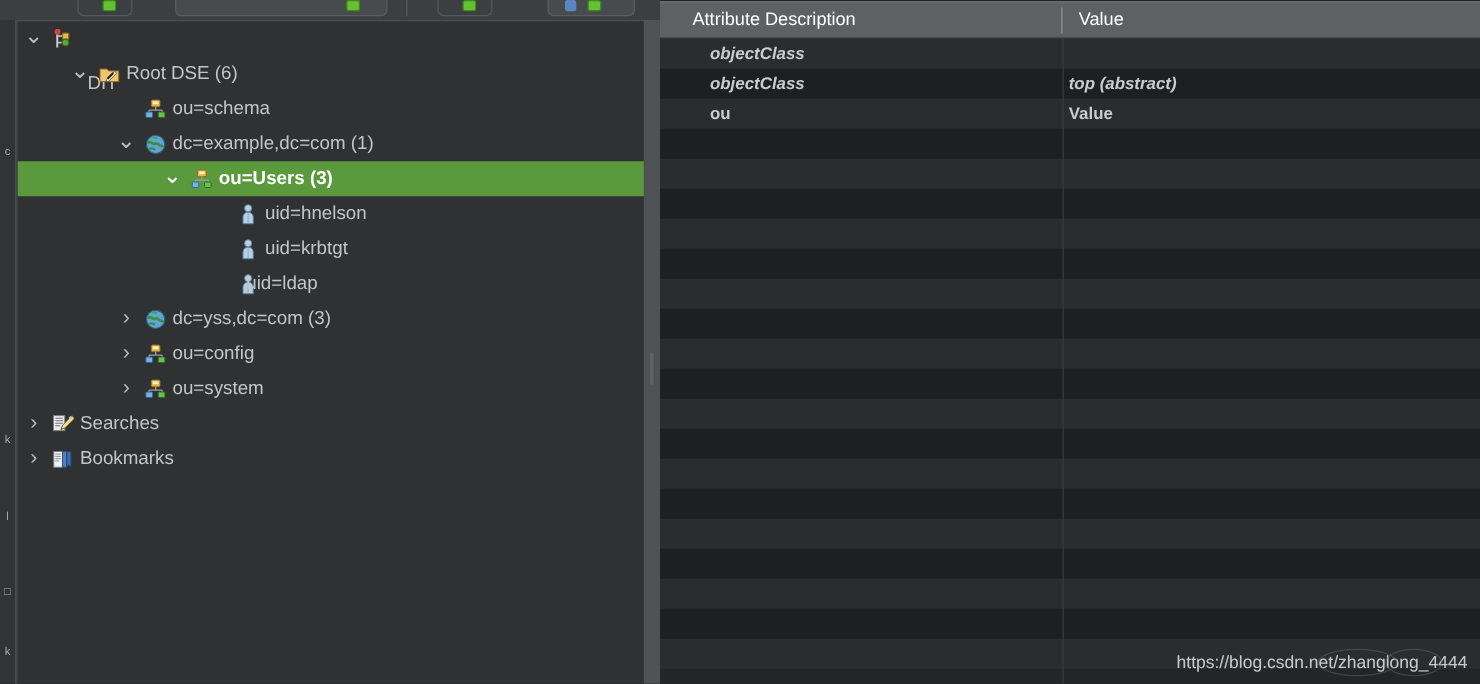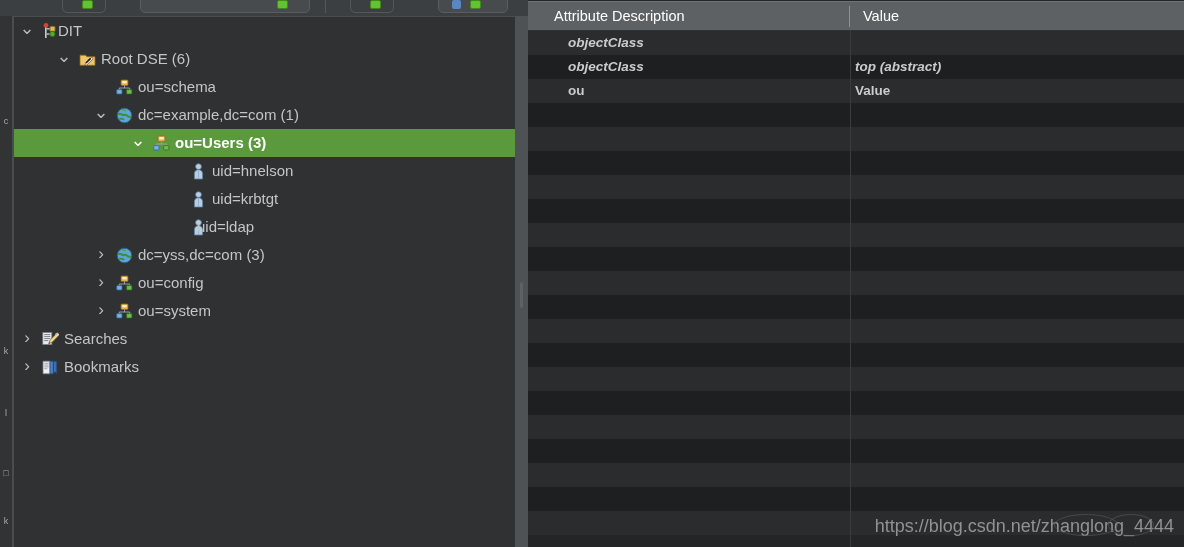--- a/index.html
+++ b/index.html
@@ -116,21 +116,21 @@
   }
   .attr-row.italic .c-desc,.attr-row.italic .c-val{font-style:italic;}
   #col-divider{
     position:absolute;left:322px;top:31px;width:1px;height:516px;
     background:#3a3c3e;
   }
 
   
   #watermark{
     position:absolute;right:10px;bottom:10px;
-    color:#a3a3a3;font-size:18px;opacity:.85;
+    color:#e5e5e5;font-size:14px;opacity:.85;
     font-family:"Liberation Sans",sans-serif;white-space:nowrap;
   }
   #watermark .stamp{
     position:absolute;right:56px;top:-2px;width:62px;height:20px;
     border:1px solid #6a6c6e;border-radius:50%;opacity:.5;
   }
   #watermark .stamp2{
     position:absolute;right:20px;top:-2px;width:44px;height:20px;
     border:1px solid #6a6c6e;border-radius:50%;opacity:.5;
   }
@@ -176,21 +176,21 @@
       <span class="ticon" style="left: 28px;">
         <svg viewBox="0 0 17 17">
           <rect x="3" y="2" width="1.6" height="13" fill="#c8cacc"></rect>
           <rect x="4.5" y="5.2" width="3.5" height="1.3" fill="#c8cacc"></rect>
           <rect x="4.5" y="10.4" width="3.5" height="1.3" fill="#c8cacc"></rect>
           <circle cx="4" cy="2.4" r="2.4" fill="#d0443c"></circle>
           <rect x="8" y="3.4" width="5" height="5" rx="1" fill="#e6b94e" stroke="#8a6f22"></rect>
           <circle cx="10.4" cy="11" r="2.7" fill="#5aa832" stroke="#2f6b16"></circle>
         </svg>
       </span>
-      <span class="label" style="left: 44px;">DIT</span>
+      <span class="label" style="left: 56px; margin-top: 36px;">DIT</span>
     </div>
     <div class="tree-row">
       <span class="twisty" style="left: 41px; font-size: 18px; line-height: 22px;">⌄</span>
       <span class="ticon" style="left: 65px;">
         <svg viewBox="0 0 17 17">
           <path d="M1 4.2h5.6l1.3 1.5H16v8.6H1z" fill="#f0c46a" stroke="#8c6d22" stroke-width=".8"></path>
           <path d="M12.8 6.2 6.3 12.6l-.5 2 2-.6 6.5-6.4z" fill="#f6f2e6" stroke="#4b4b4b" stroke-width=".7"></path>
           <path d="M11.6 7.4 7 12" stroke="#1a1a1a" stroke-width="1.6"></path>
         </svg>
       </span>

